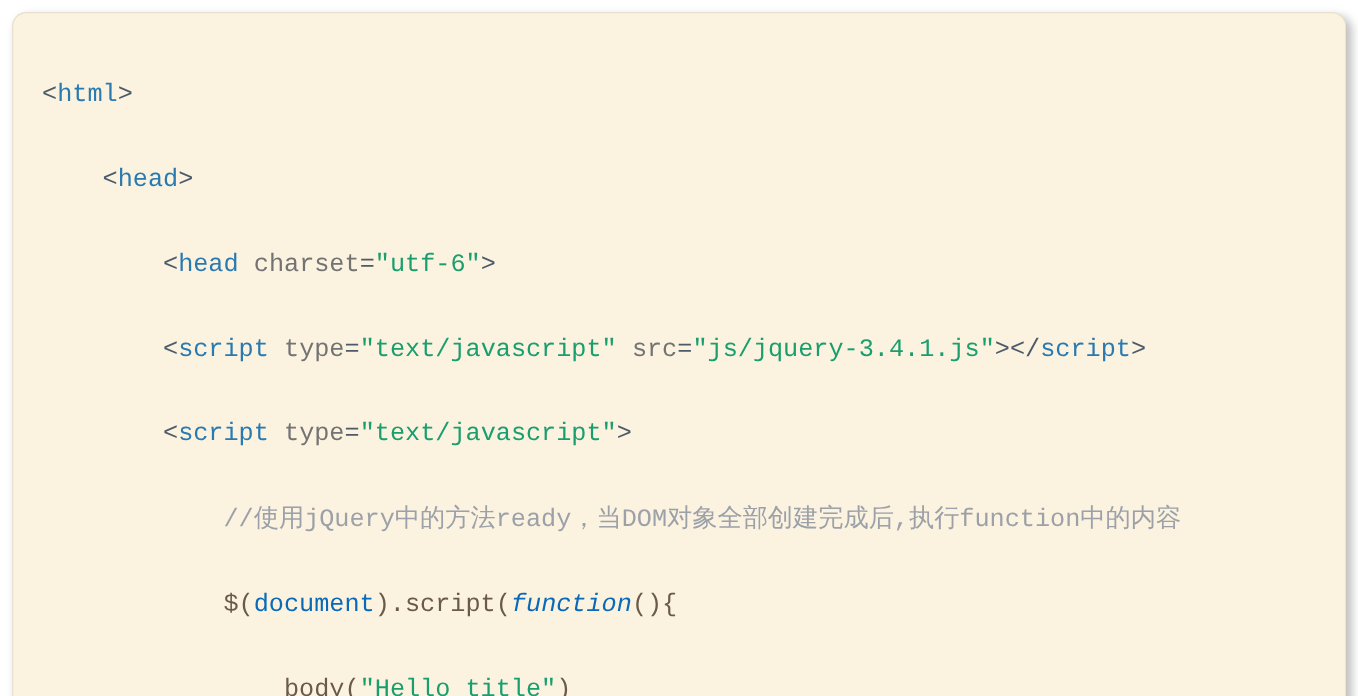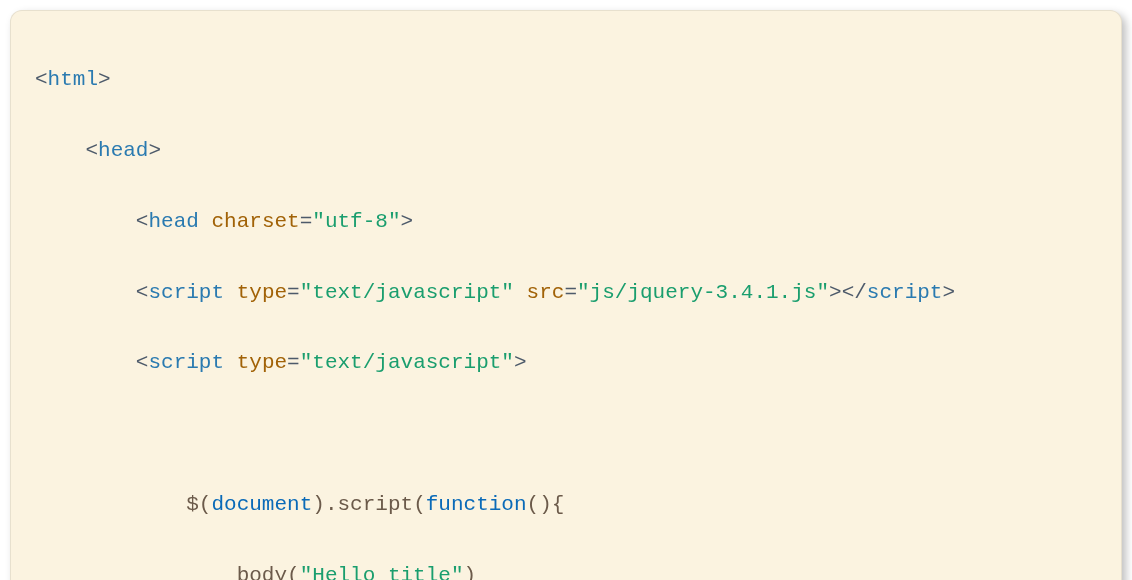--- a/index.html
+++ b/index.html
@@ -24,38 +24,38 @@
       position: relative;
       border: 1px solid rgba(0,0,0,0.08);
     }
     .code-line {
       white-space: pre;
       font-family: 'Consolas', 'Monaco', 'Courier New', monospace;
       margin-top: 32px;
     }
     .punct { color: #4d5a6a; }
     .tag { color: #2a7ab0; }
-    .attr-name { color: #a16207; }
+    .attr-name { color: #737373; }
     .attr-val { color: #1a9e6e; }
     .comment { color: #9ca0a8; }
-    .keyword { color: #0a6ab8; }
+    .keyword { color: #0a6ab8; font-style: italic; }
     .ident { color: #0a6ab8; }
     .method { color: #6b5a4a; }
     .string { color: #1a9e6e; }
     .text { color: #4d5a6a; }
   </style>
 </head>
 <body>
 
 <div class="code-block">
   <div class="code-line"><span class="punct">&lt;</span><span class="tag">html</span><span class="punct">&gt;</span></div>
   <div class="code-line"><span>    </span><span class="punct">&lt;</span><span class="tag">head</span><span class="punct">&gt;</span></div>
-  <div class="code-line"><span>        </span><span class="punct">&lt;</span><span class="tag">head</span><span> </span><span class="attr-name">charset</span><span class="punct">=</span><span class="attr-val">"</span><span class="attr-val">utf-8</span><span class="attr-val">"</span><span class="punct">&gt;</span></div>
+  <div class="code-line"><span>        </span><span class="punct">&lt;</span><span class="tag">head</span><span> </span><span class="attr-name">charset</span><span class="punct">=</span><span class="attr-val">"</span><span class="attr-val">utf-6</span><span class="attr-val">"</span><span class="punct">&gt;</span></div>
   <div class="code-line"><span>        </span><span class="punct">&lt;</span><span class="tag">script</span><span> </span><span class="attr-name">type</span><span class="punct">=</span><span class="attr-val">"</span><span class="attr-val">text/javascript</span><span class="attr-val">"</span><span> </span><span class="attr-name">src</span><span class="punct">=</span><span class="attr-val">"</span><span class="attr-val">js/jquery-3.4.1.js</span><span class="attr-val">"</span><span class="punct">&gt;&lt;/</span><span class="tag">script</span><span class="punct">&gt;</span></div>
   <div class="code-line"><span>        </span><span class="punct">&lt;</span><span class="tag">script</span><span> </span><span class="attr-name">type</span><span class="punct">=</span><span class="attr-val">"</span><span class="attr-val">text/javascript</span><span class="attr-val">"</span><span class="punct">&gt;</span></div>
-  <div class="code-line"><span>            </span></div>
+  <div class="code-line"><span>            </span><span class="comment">//使用jQuery中的方法ready，当DOM对象全部创建完成后,执行function中的内容</span></div>
   <div class="code-line"><span>            </span><span class="method">$(</span><span class="ident">document</span><span class="method">).</span><span class="method">script</span><span class="method">(</span><span class="keyword">function</span><span class="method">(){</span></div>
   <div class="code-line"><span>            </span><span>    </span><span class="method">body</span><span class="method">(</span><span class="string">"</span><span class="string">Hello title</span><span class="string">"</span><span class="method">)</span></div>
   <div class="code-line"><span>            </span><span class="method">})</span></div>
   <div class="code-line"><span>        </span><span class="punct">&lt;/</span><span class="tag">script</span><span class="punct">&gt;</span></div>
   <div class="code-line"><span>    </span><span class="punct">&lt;/</span><span class="tag">body</span><span class="punct">&gt;</span></div>
 
 </div>
 
 </body></html>

